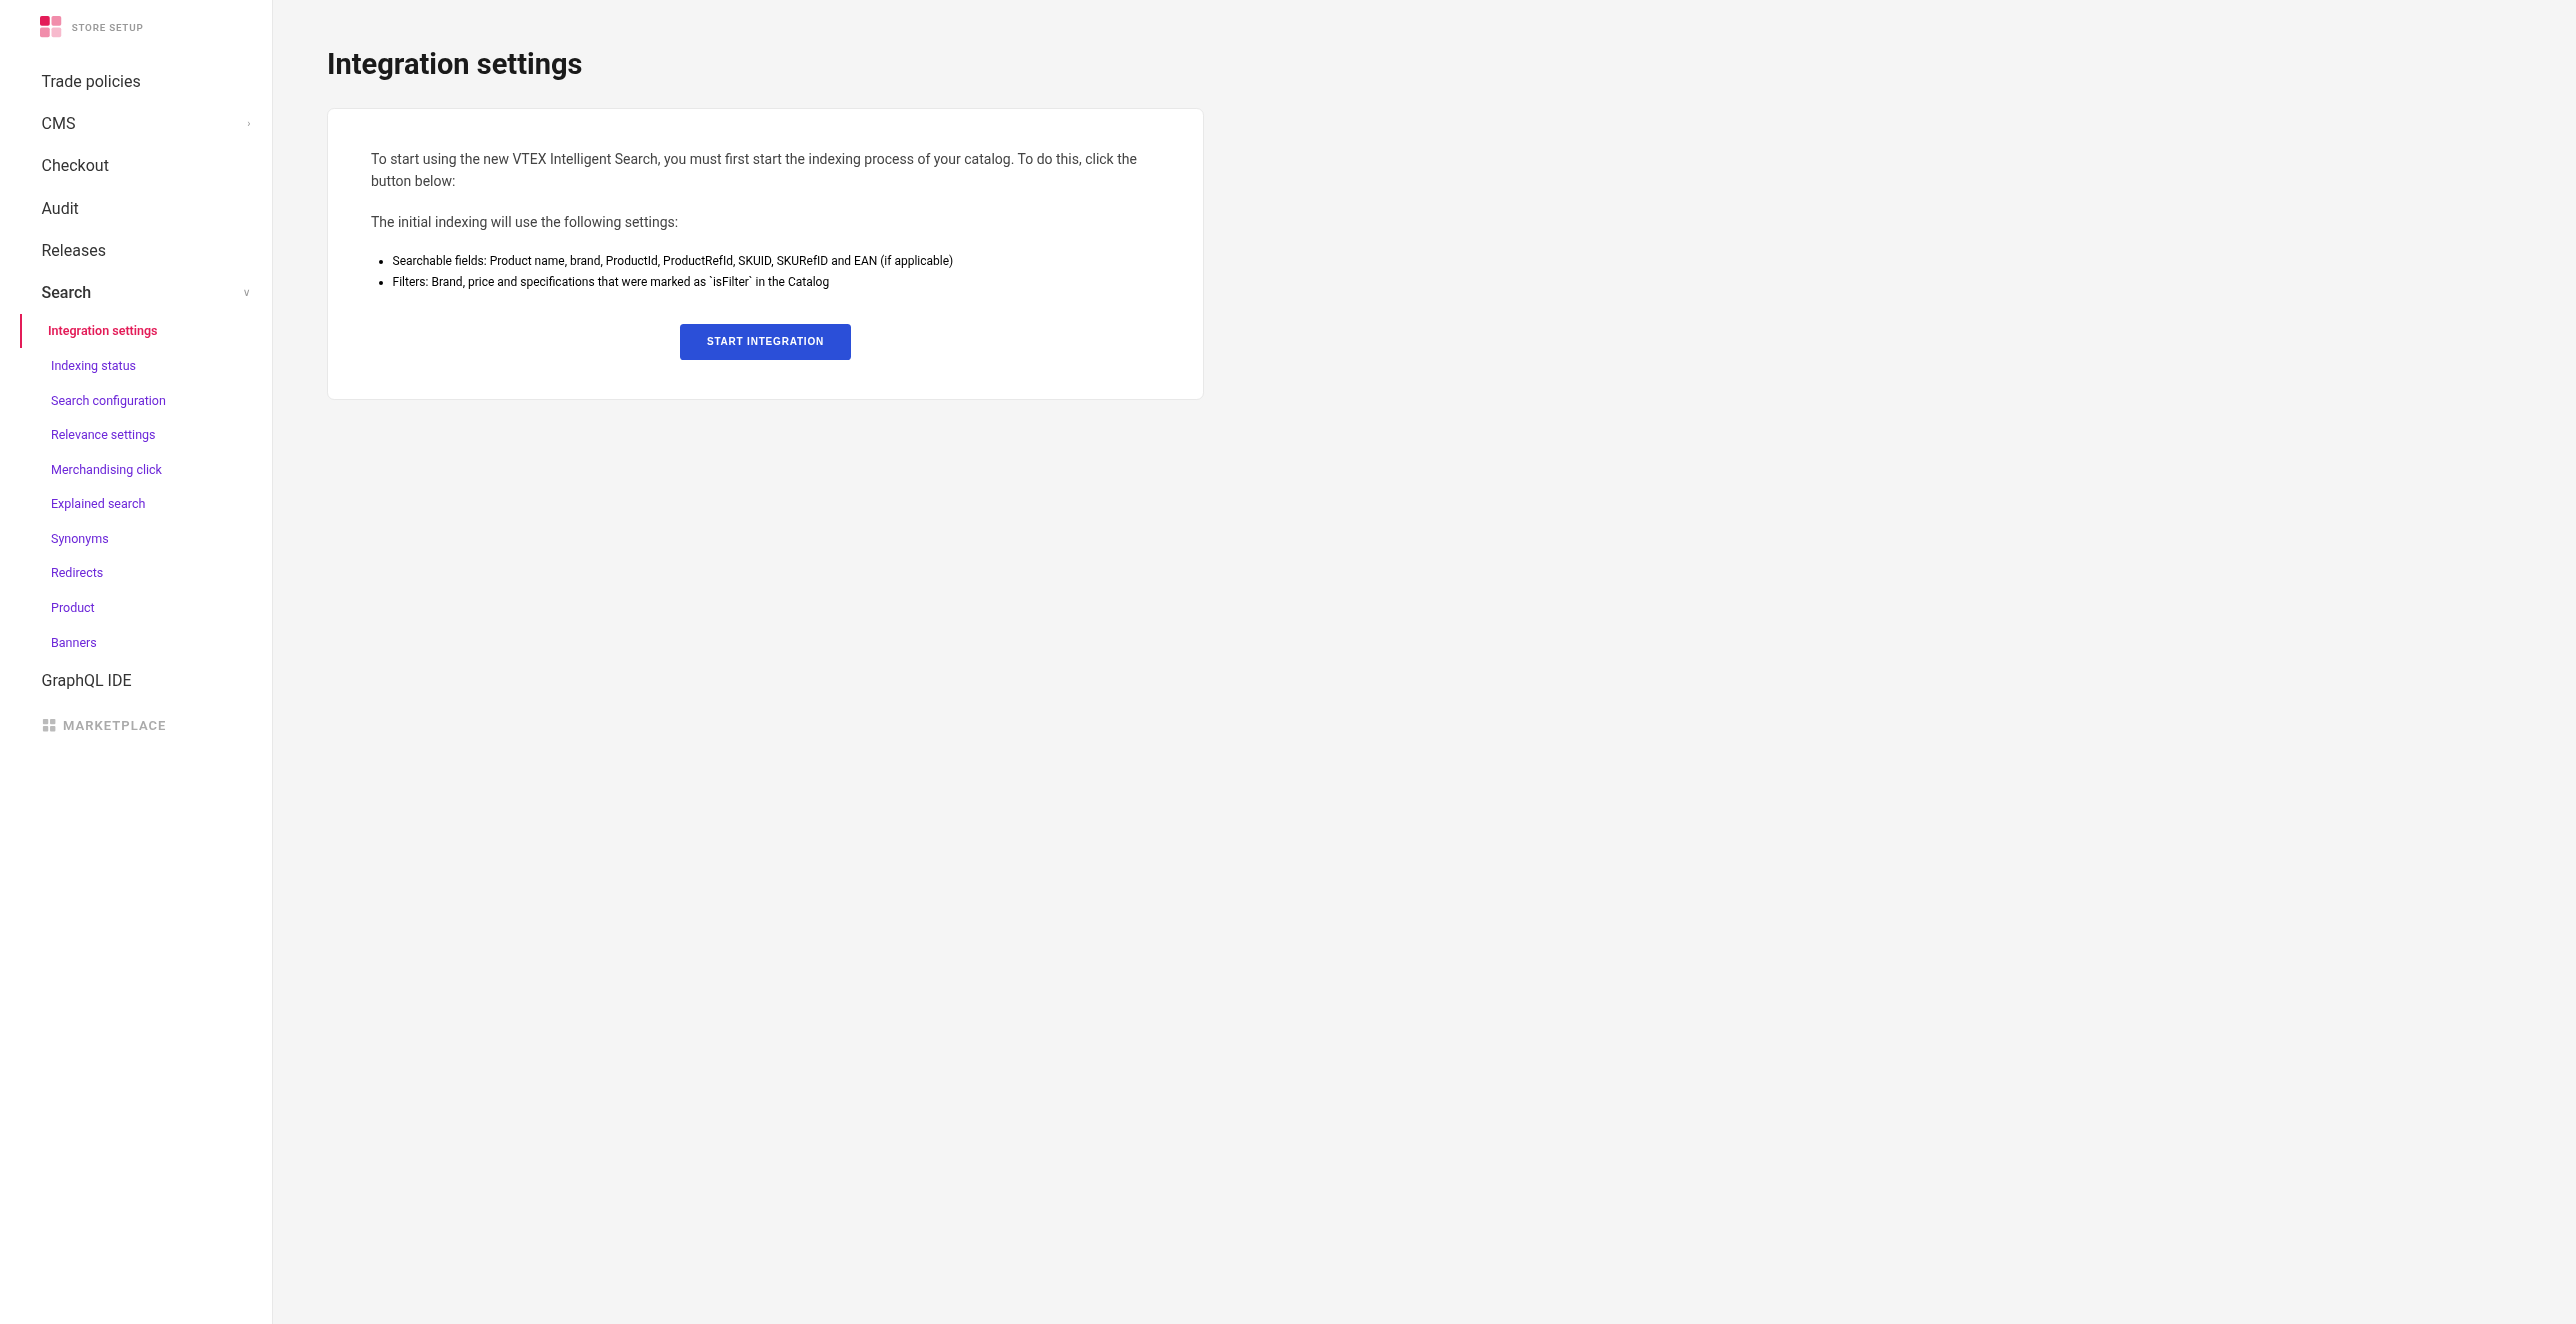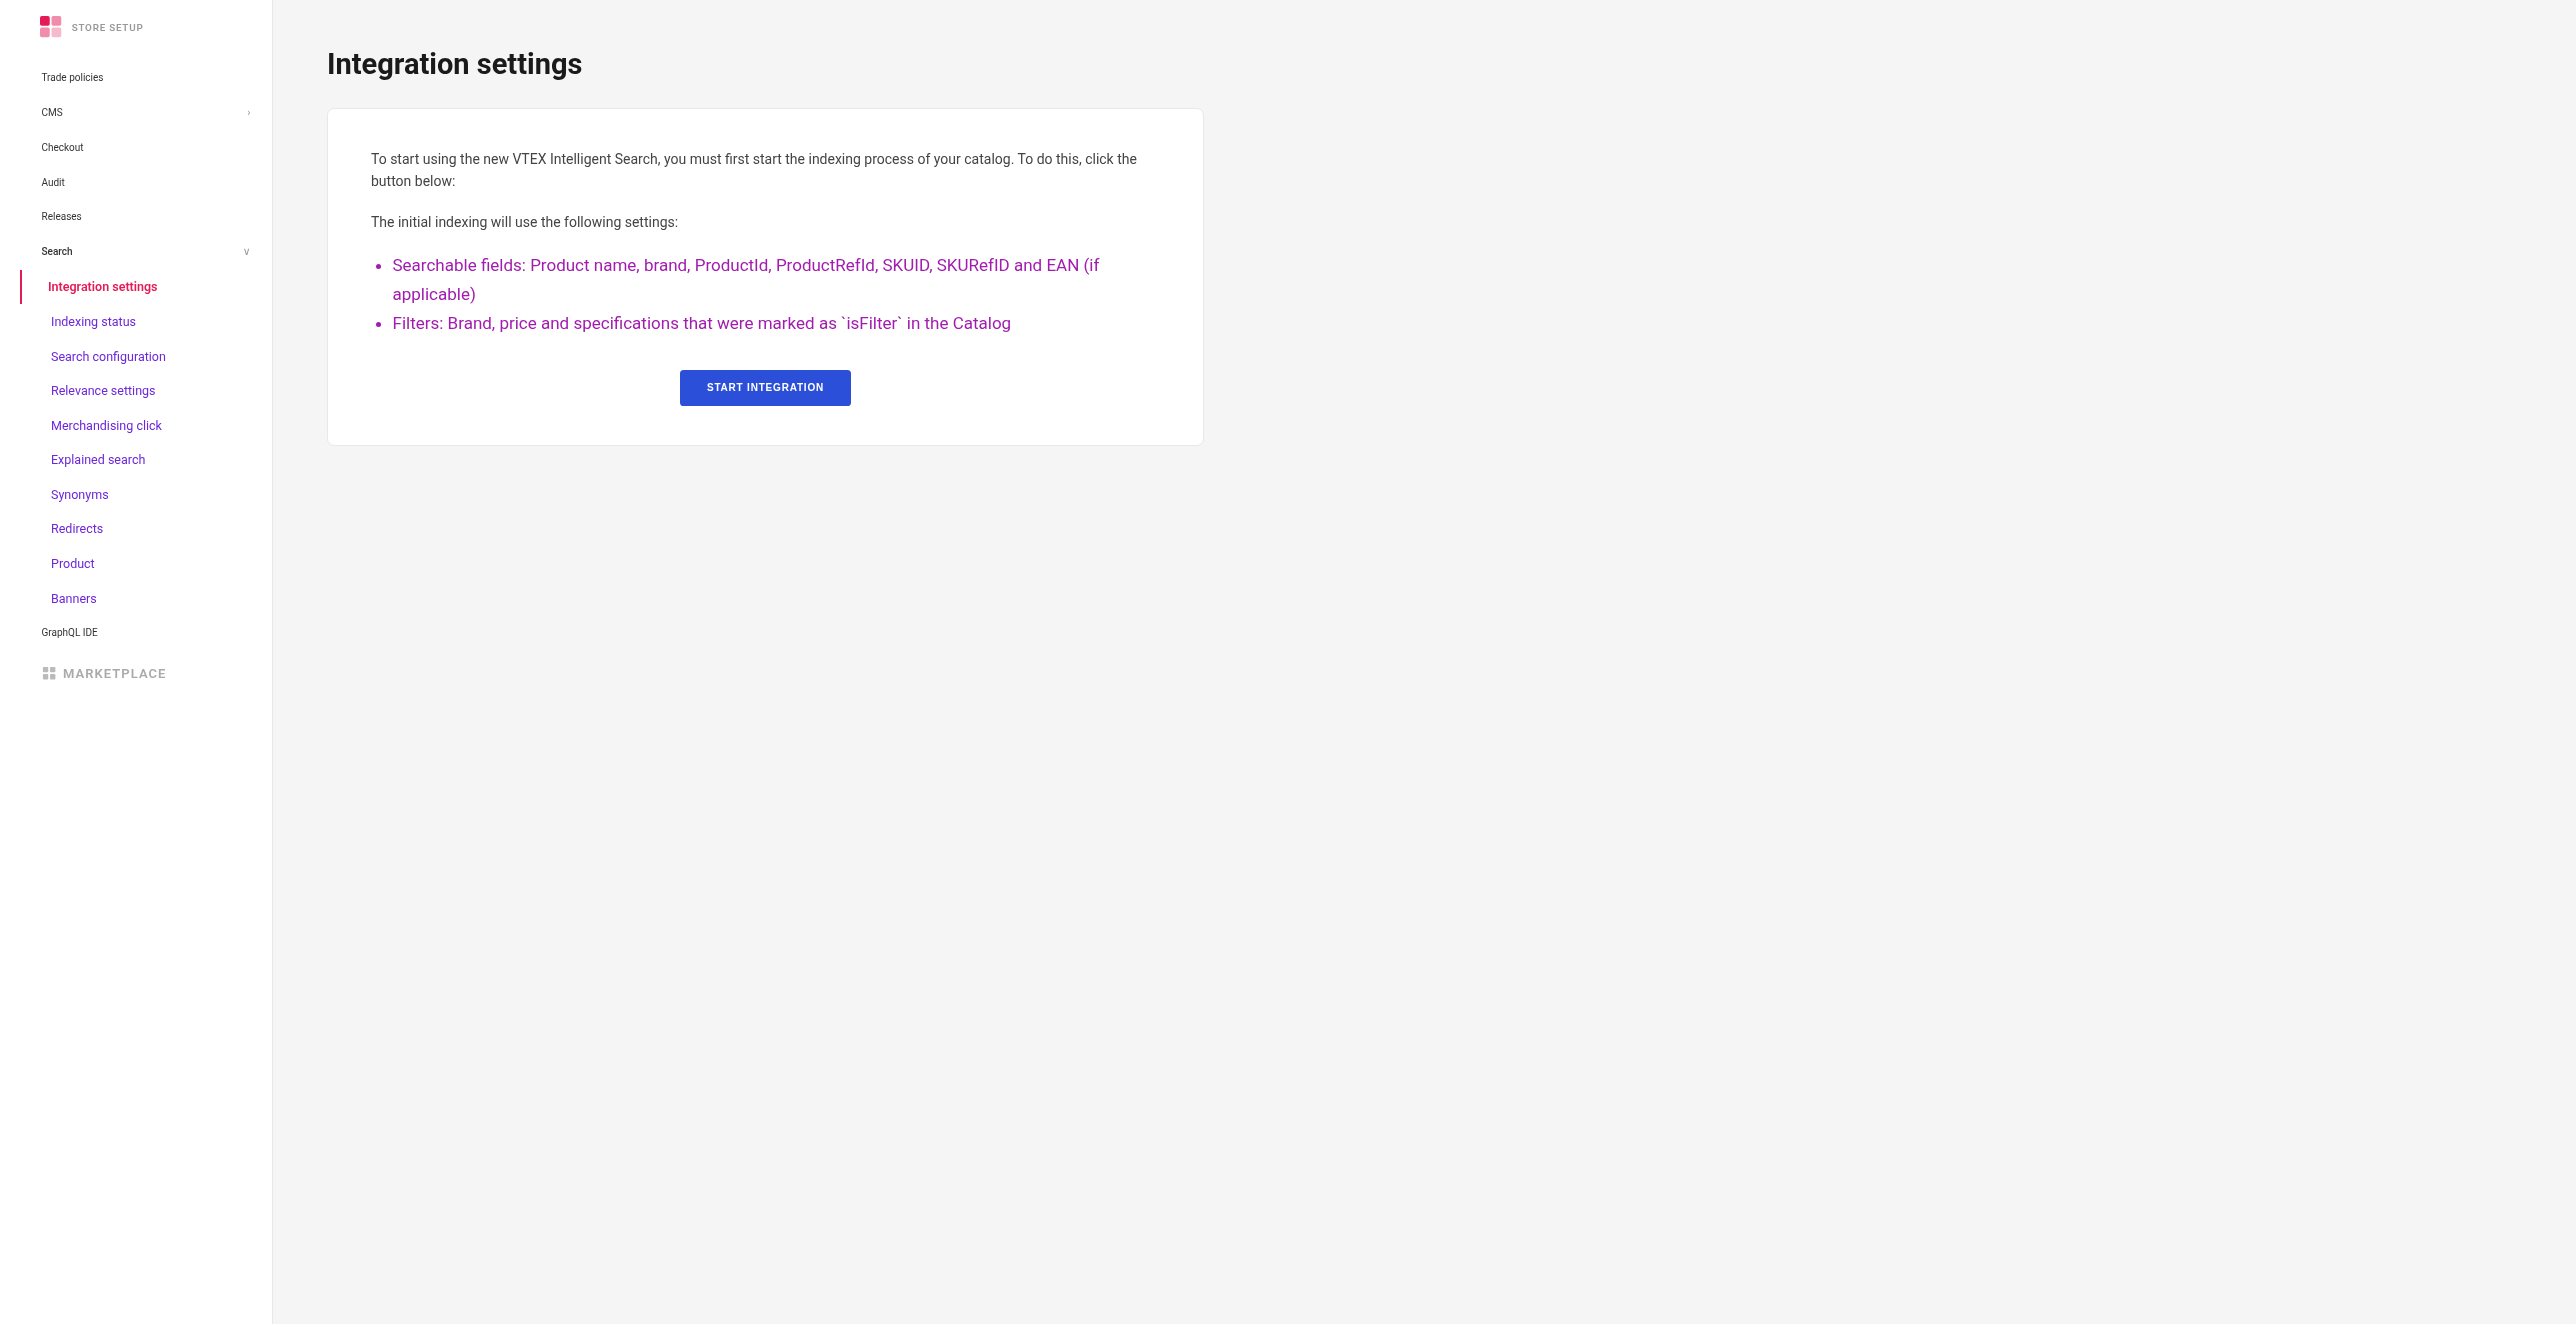--- a/index.html
+++ b/index.html
@@ -73,21 +73,21 @@
       color: #333;
       transition: background 0.15s;
     }
 
     .nav-item.active-parent {
       color: #333;
       font-weight: 500;
     }
 
     .nav-item-label {
-      font-size: 10px;
+      font-size: 16px;
     }
 
     .nav-arrow {
       color: #999;
       font-size: 10.7px;
     }
 
     
     .search-subnav {
       display: flex;
@@ -160,22 +160,22 @@
       margin-bottom: 18px;
     }
 
     .info-list {
       list-style: disc;
       padding-left: 21.5px;
       margin-bottom: 32px;
     }
 
     .info-list li {
-      font-size: 17px;
-      color: #a21caf;
+      font-size: 12px;
+      color: #000000;
       line-height: 1.7;
     }
 
     .start-integration-btn {
       background: #2b4fd8;
       color: #fff;
       border: none;
       border-radius: 3.6px;
       padding: 12.5px 27px;
       font-size: 10px;

